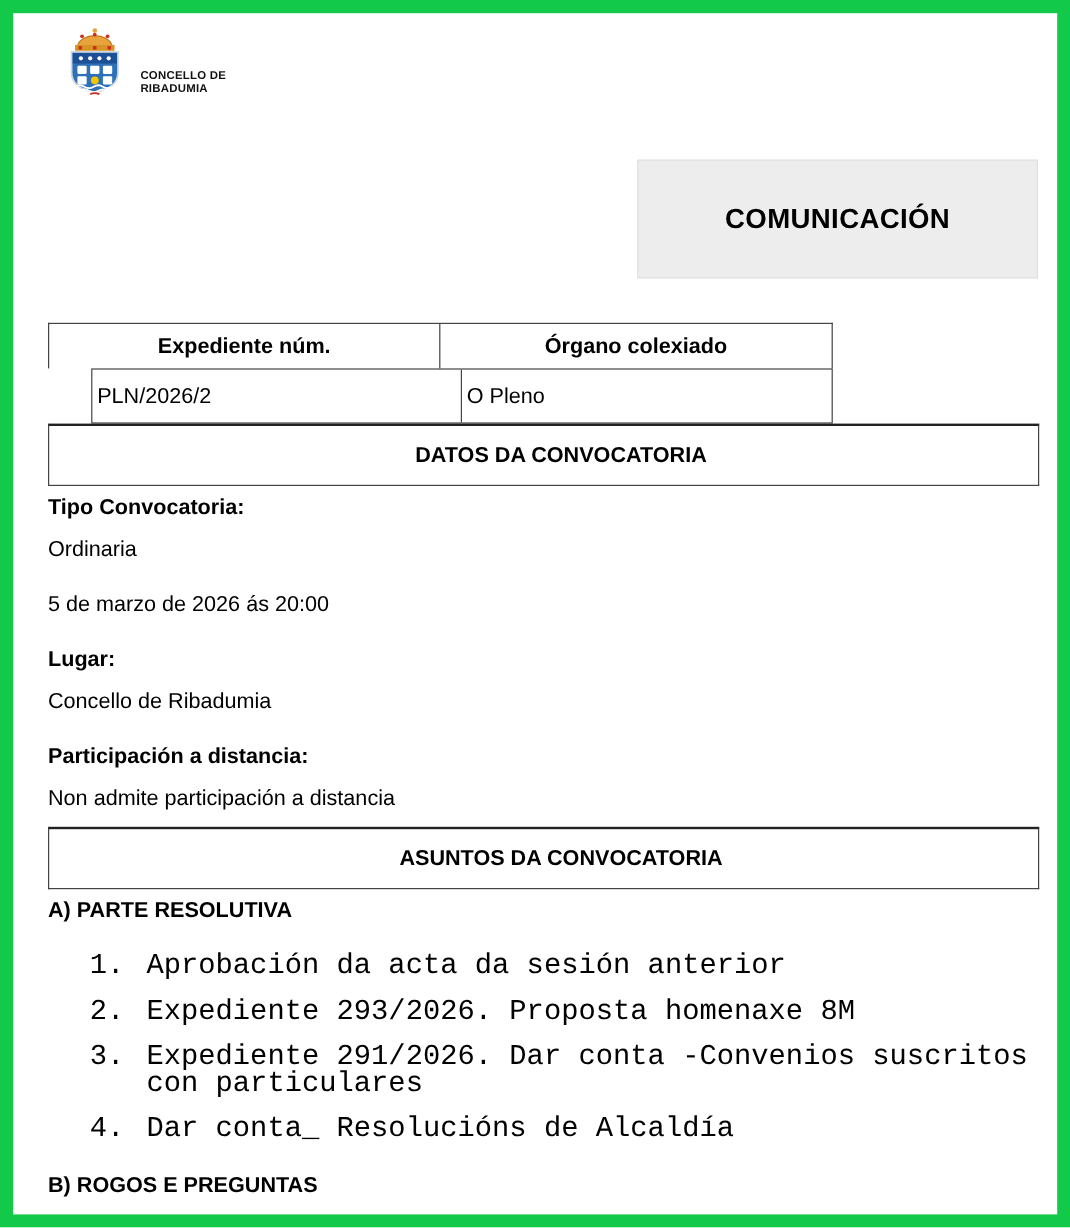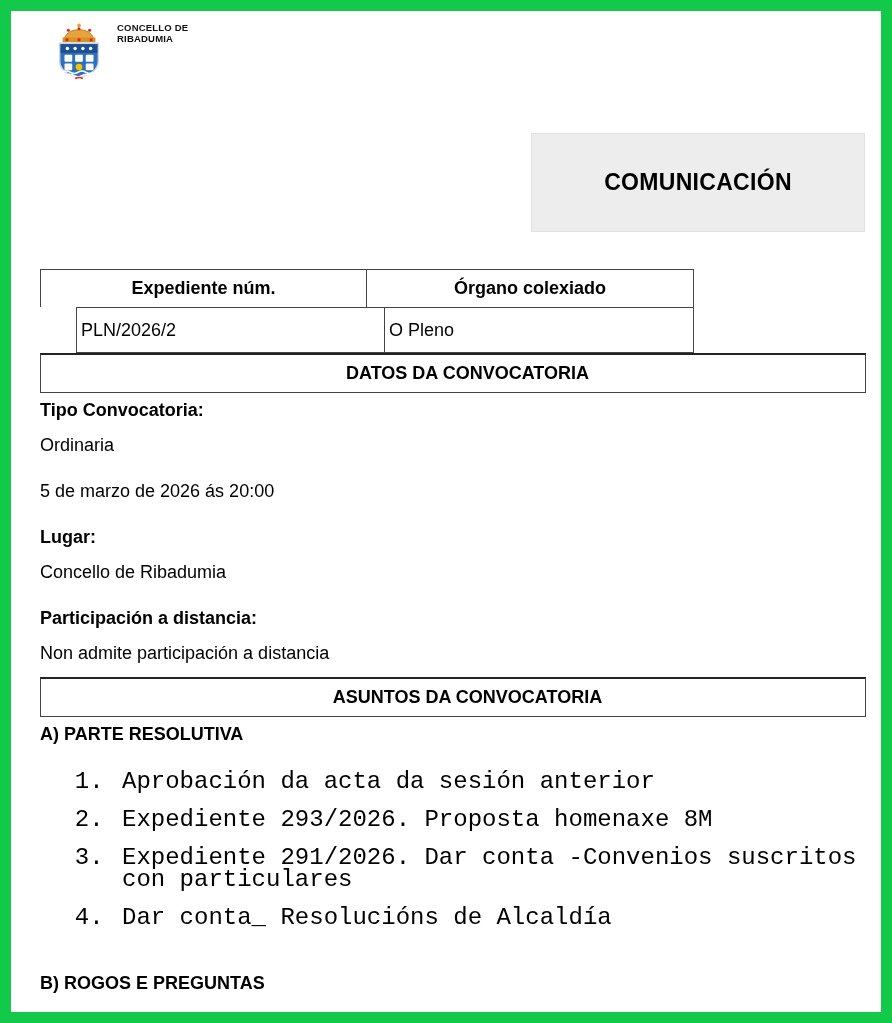--- a/index.html
+++ b/index.html
@@ -14,21 +14,21 @@
     border: 11px solid #12c94a;
     background: #ffffff;
     overflow: hidden;
     position: relative;
   }
   
   .logo-row {
     margin: 11px 0 0 37px;
     height: 58px;
     display: flex;
-    align-items: flex-start;
+    align-items: flex-end;
     gap: 7px;
   }
   .logo-shield { width: 62px; height: 58px; display: block; }
   .logo-text {
     font-size: 9.5px;
     font-weight: bold;
     line-height: 11px;
     letter-spacing: 0.2px;
     color: #111111;
   }
@@ -62,21 +62,21 @@
   .exp-val-row  { border-top: 1px solid #444; border-bottom: 1px solid #444; height: 46px; margin-left: 36px; }
   .exp-cell { width: 50%; display: flex; align-items: center; }
   .exp-cell.first { border-right: 1px solid #444; }
   .exp-head-row .exp-cell { justify-content: center; font-weight: bold; font-size: 18px; }
   .exp-val-row .exp-cell { justify-content: flex-start; padding-left: 4px; font-size: 18px; }
   .section-banner {
     width: 826px;
     margin-left: 29px;
     border: 1px solid #444;
     border-top: 2px solid #222;
-    height: 40px;
+    height: 52px;
     display: flex;
     align-items: center;
     justify-content: center;
     font-weight: bold;
     font-size: 18px;
     padding-left: 29px;
   }
   .asuntos-banner { margin-top: 13px; }
   
   .fields { margin: 7px 0 0 29px; }
@@ -91,21 +91,21 @@
     font-weight: bold;
     line-height: 21px;
   }
   ol.agenda {
     margin: 26px 0 0 29px;
     padding-left: 78px;
     font-size: 24px;
     font-family: Liberation Mono, monospace;
   }
   ol.agenda li { line-height: 22px; margin-bottom: 16px; padding-left: 4px; }
-  .part-b { margin-top: 44px; }
+  .part-b { margin-top: 24px; }
 </style>
 </head>
 <body>
 
 <div class="page">
 
   <div class="logo-row">
     <svg class="logo-shield" viewBox="0 0 64 60" xmlns="http://www.w3.org/2000/svg">
 
       <path d="M17,17 C20,5 44,5 47,17 Z" fill="#e8a33d" stroke="#c07818" stroke-width="1"></path>

